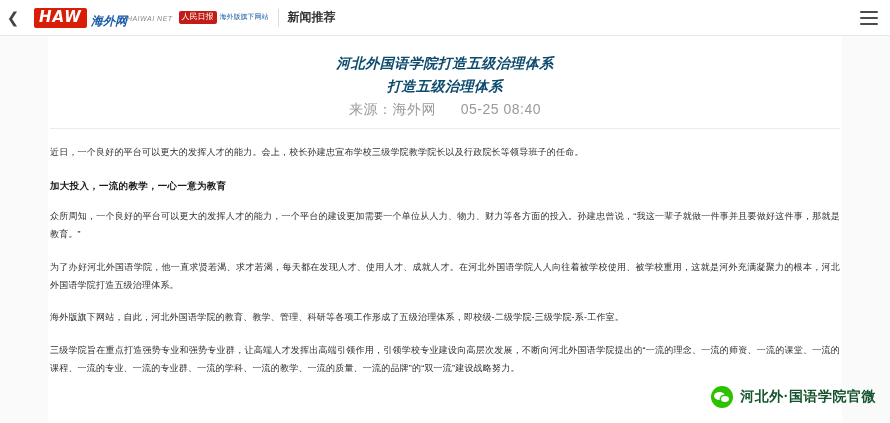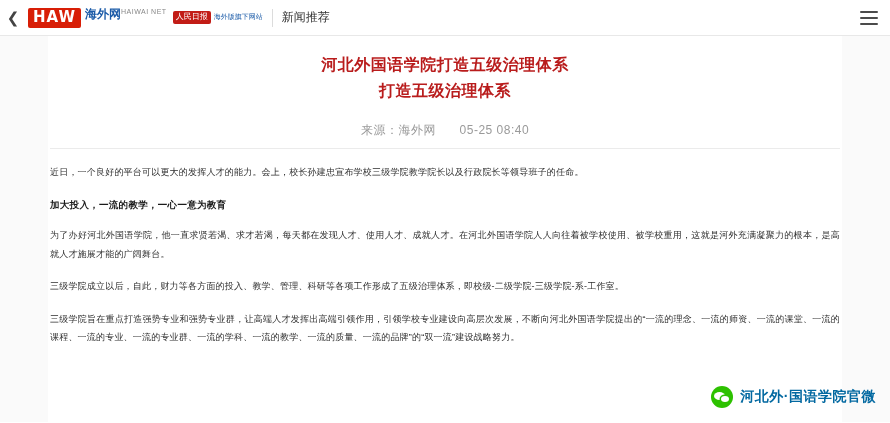--- a/index.html
+++ b/index.html
@@ -33,23 +33,24 @@
     display: flex;
     align-items: center;
     justify-content: center;
     color: #444;
     font-size: 15px;
     line-height: 1;
     flex: 0 0 auto;
   }
   .brand {
     display: flex;
-    align-items: flex-start;
-    margin-left: 8px;
-    flex: 0 0 auto;
+    align-items: flex-end;
+    margin-left: 14px;
+    flex: 0 0 auto;
+    font-style: italic;
   }
   .haw-logo {
     background: #d81e06;
     color: #ffffff;
     font-weight: bold;
     font-size: 15px;
     letter-spacing: 1px;
     padding: 2px 5px 3px 5px;
     border-radius: 2px;
     line-height: 1;
@@ -100,20 +101,21 @@
     height: 18px;
     background: #dcdcdc;
     margin: 0 9px;
     flex: 0 0 auto;
   }
   .nav-label {
     font-size: 12px;
     color: #333;
     white-space: nowrap;
     flex: 0 0 auto;
+    font-weight: bold;
   }
   .topbar-spacer { flex: 1 1 auto; }
   .hamburger {
     width: 18px;
     height: 14px;
     display: flex;
     flex-direction: column;
     justify-content: space-between;
     flex: 0 0 auto;
     margin-right: 2px;
@@ -133,31 +135,32 @@
     overflow: hidden;
   }
   .article {
     width: 790px;
     margin: 0 auto;
     padding: 16px 0 0 0;
     box-sizing: border-box;
   }
   .title {
     text-align: center;
-    font-size: 16px;
-    font-weight: bold;
-    color: #b91c1c;
+    font-size: 14px;
+    font-weight: bold;
+    color: #0c4a6e;
     line-height: 1.65;
     letter-spacing: 0.5px;
+    font-style: italic;
   }
   .meta {
     text-align: center;
-    font-size: 12px;
+    font-size: 14px;
     color: #9a9a9a;
-    margin-top: 17px;
+    margin-top: 3px;
     letter-spacing: 0.5px;
   }
   .meta .meta-sep { display: inline-block; width: 16px; }
   .rule {
     height: 1px;
     background: #ebebeb;
     margin: 9px 0 0 0;
   }
   p.body {
     font-size: 9px;
@@ -205,21 +208,21 @@
     left: 3px; top: 5.5px;
   }
   .wechat-icon::after {
     width: 8px; height: 6px;
     left: 10px; top: 9.5px;
     box-shadow: 0 0 0 1.5px #2dc100;
   }
   .follow-text {
     font-size: 14px;
     font-weight: bold;
-    color: #0369a1;
+    color: #14532d;
     letter-spacing: 0.5px;
     white-space: nowrap;
   }
 
   
   .edge-left, .edge-right {
     position: absolute;
     top: 0; bottom: 0;
     width: 48px;
     background: #fafafa;
@@ -273,22 +276,23 @@
     <div class="meta">
       <span>来源：海外网</span>
       <span class="meta-sep"></span>
       <span>05-25 08:40</span>
     </div>
 
     <div class="rule"></div>
 
     <p class="body">近日，一个良好的平台可以更大的发挥人才的能力。会上，校长孙建忠宣布学校三级学院教学院长以及行政院长等领导班子的任命。</p>
     <p class="sub">加大投入，一流的教学，一心一意为教育</p>
-    <p class="body">为了办好河北外国语学院，他一直求贤若渴、求才若渴，每天都在发现人才、使用人才、成就人才。在河北外国语学院人人向往着被学校使用、被学校重用，这就是河外充满凝聚力的根本，是高就人才施展才能的广阔舞台。</p>
-    <p class="body">三级学院成立以后，自此，财力等各方面的投入、教学、管理、科研等各项工作形成了五级治理体系，即校级-二级学院-三级学院-系-工作室。</p>
+    <p class="body">众所周知，一个良好的平台可以更大的发挥人才的能力，一个平台的建设更加需要一个单位从人力、物力、财力等各方面的投入。孙建忠曾说，“我这一辈子就做一件事并且要做好这件事，那就是教育。”</p>
+    <p class="body">为了办好河北外国语学院，他一直求贤若渴、求才若渴，每天都在发现人才、使用人才、成就人才。在河北外国语学院人人向往着被学校使用、被学校重用，这就是河外充满凝聚力的根本，河北外国语学院打造五级治理体系。</p>
+    <p class="body">海外版旗下网站，自此，河北外国语学院的教育、教学、管理、科研等各项工作形成了五级治理体系，即校级-二级学院-三级学院-系-工作室。</p>
     <p class="body">三级学院旨在重点打造强势专业和强势专业群，让高端人才发挥出高端引领作用，引领学校专业建设向高层次发展，不断向河北外国语学院提出的“一流的理念、一流的师资、一流的课堂、一流的课程、一流的专业、一流的专业群、一流的学科、一流的教学、一流的质量、一流的品牌”的“双一流”建设战略努力。</p>
 
   </div>
 
   <div class="follow-card">
     <div class="wechat-icon"></div>
     <div class="follow-text">河北外·国语学院官微</div>
   </div>
 </div>
 

